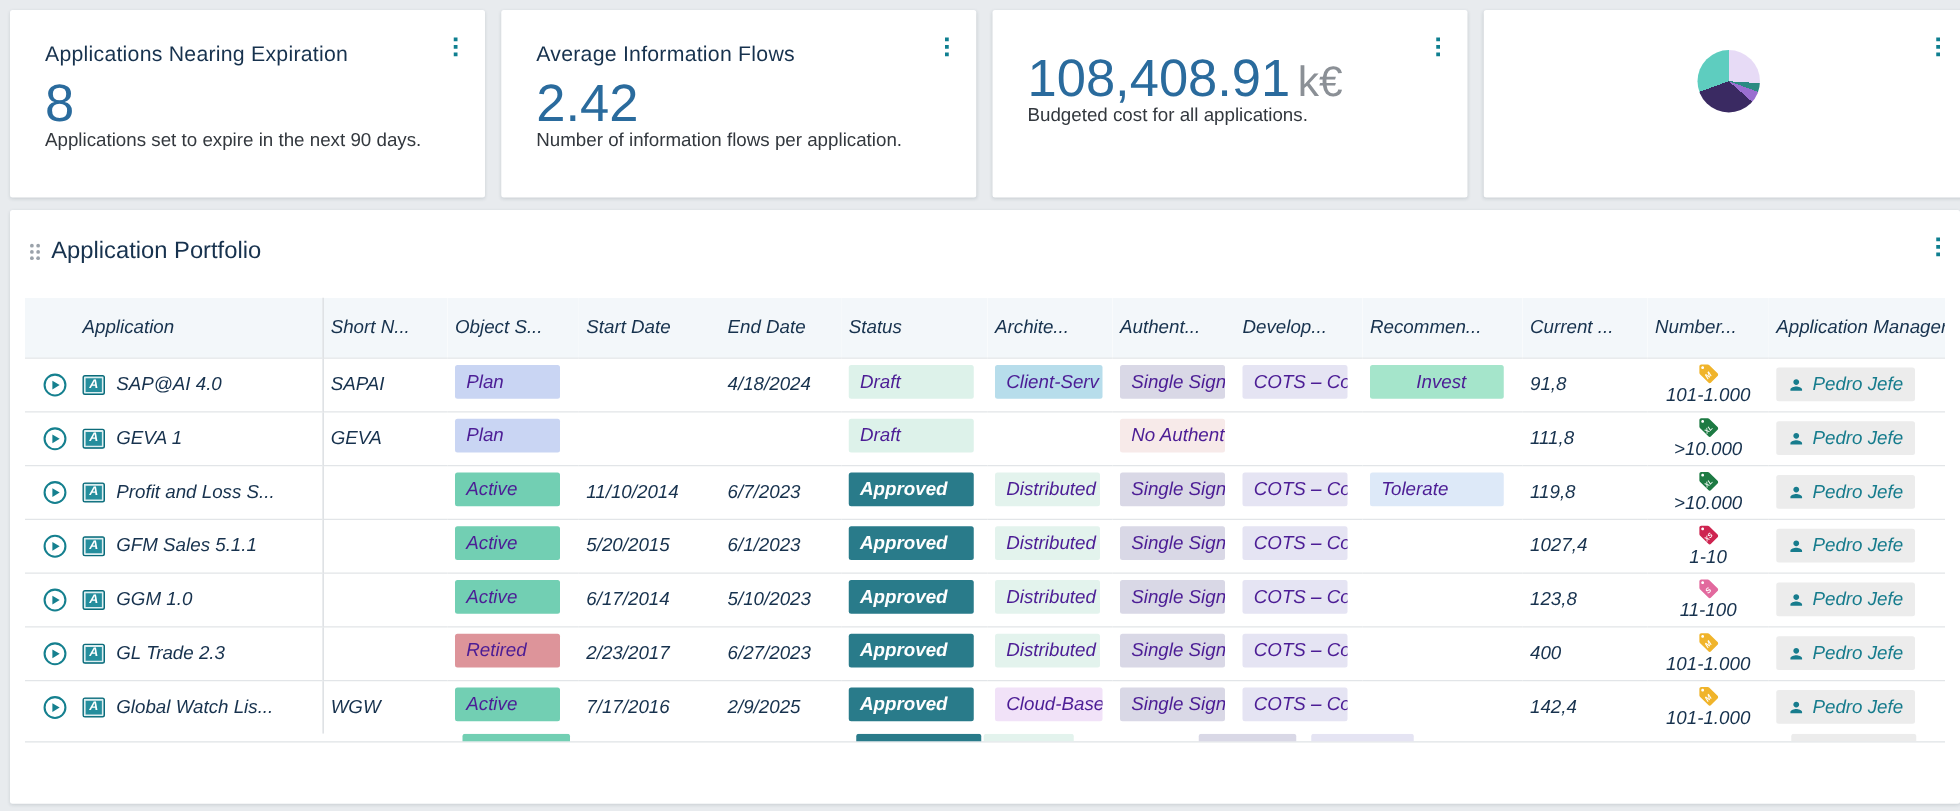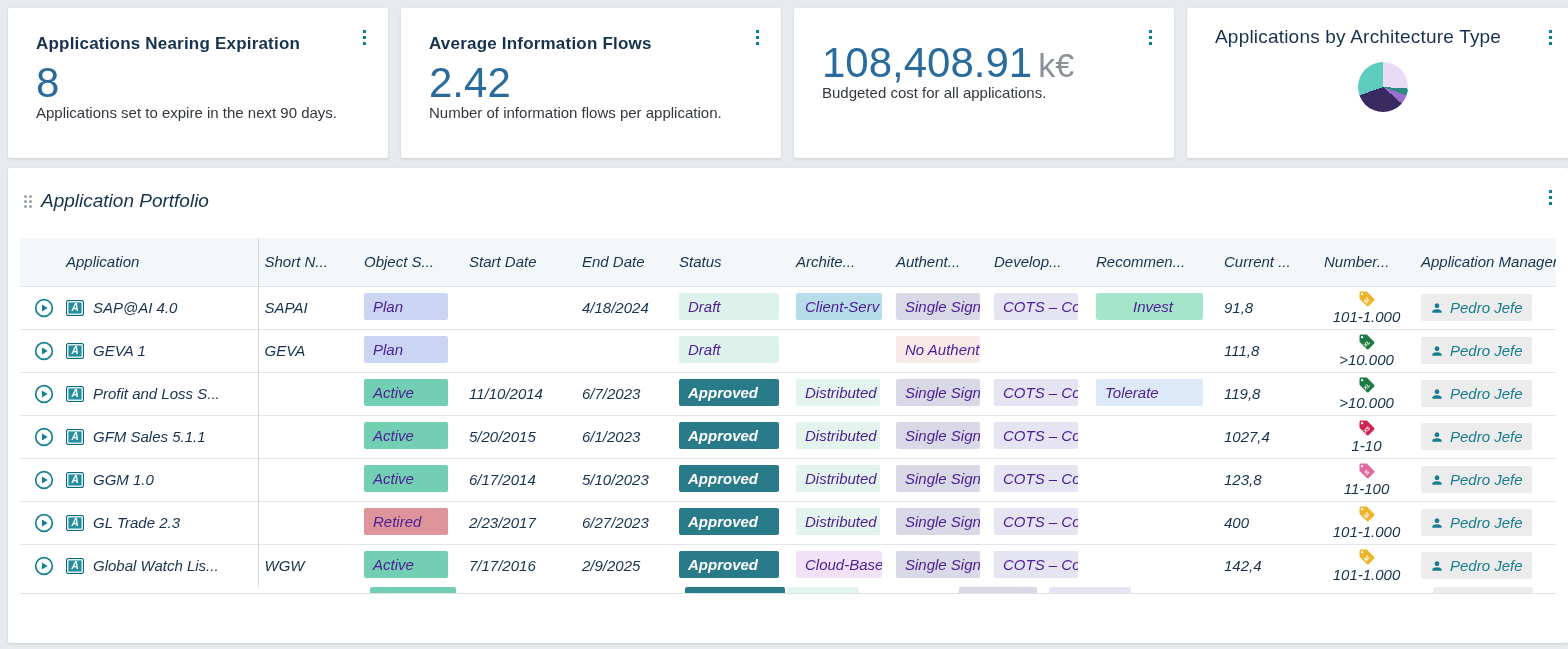--- a/index.html
+++ b/index.html
@@ -12,37 +12,37 @@
   }
   .stage { position:absolute; top:8px; left:8px; width:1560px; }
 
   
   .cards-row { display:grid; grid-template-columns:380px 380px 380px 387px; gap:13px; }
   .card {
     background:#fff; height:150px; position:relative;
     box-shadow:0 1px 3px rgba(20,40,60,.14); border-radius:2px;
     padding:26px 24px 0 28px;
   }
-  .card-title { font-size:17px; font-weight:700; color:#17324e; letter-spacing:.2px; }
+  .card-title { font-size:17px; font-weight:400; color:#17324e; letter-spacing:.2px; }
   .card.alt { padding-top:18px; }
   .card.alt .card-title { font-weight:400; font-size:19px; }
   .card-value { font-size:42px; color:#2a6b9d; margin-top:8px; line-height:1; }
   .card-unit { font-size:34px; color:#8b9096; margin-left:6px; }
   .card-desc { font-size:15px; color:#33383e; }
   .kebab { position:absolute; top:22px; right:22px; display:flex; flex-direction:column; gap:3px; cursor:pointer; }
   .kebab i { width:3px; height:3px; background:#0f7f90; display:block; }
   .pie { width:50px; height:50px; border-radius:50%; margin:14px auto 0; }
 
   
   .panel {
     background:#fff; margin-top:10px; border-radius:2px;
     box-shadow:0 1px 3px rgba(20,40,60,.14);
     padding:20px 0 14px 12px; position:relative; height:475px; overflow:hidden;
   }
-  .panel-head { display:flex; align-items:center; gap:9px; padding-left:4px; height:26px;font-style:italic; }
+  .panel-head { display:flex; align-items:center; gap:9px; padding-left:4px; height:26px; }
   .drag-handle { display:grid; grid-template-columns:3px 3px; grid-gap:2px; cursor:grab; }
   .drag-handle i { width:3px; height:3px; background:#9aa2aa; border-radius:50%; display:block; }
   .panel-title { font-size:19px; color:#17324e; }
   .panel .kebab { top:22px; right:16px; }
 
   .table-wrap { margin-top:24px; width:1536px; overflow:hidden;font-style:italic; }
   table { border-collapse:collapse; table-layout:fixed; width:1545px; }
   th, td { font-size:15px; font-weight:400; text-align:left; padding:0 6px; white-space:nowrap; overflow:hidden; vertical-align:middle; }
   thead th { background:#f3f7fa; height:48px; color:#17324e; }
   tbody tr { border-top:1px solid #e2e5e8; }
@@ -141,21 +141,20 @@
       <span class="kebab">
           <i></i>
           <i></i>
           <i></i>
         </span>
       <div class="card-value"><span>108,408.91</span><span class="card-unit">k€</span></div>
       <div class="card-desc">Budgeted cost for all applications.</div>
     </div>
 
     <div class="card alt">
-      <div class="card-title">Applications by Architecture Type</div>
       <span class="kebab">
           <i></i>
           <i></i>
           <i></i>
         </span>
       <div class="pie" style="background: conic-gradient(rgb(231, 219, 246) 0%, rgb(231, 219, 246) 26%, rgb(43, 139, 130) 26%, rgb(43, 139, 130) 30.5%, rgb(154, 111, 208) 30.5%, rgb(154, 111, 208) 36.5%, rgb(58, 42, 98) 36.5%, rgb(58, 42, 98) 69.5%, rgb(94, 205, 191) 69.5%, rgb(94, 205, 191) 100%);"></div>
     </div>
   </div>
 
   <div class="panel">

